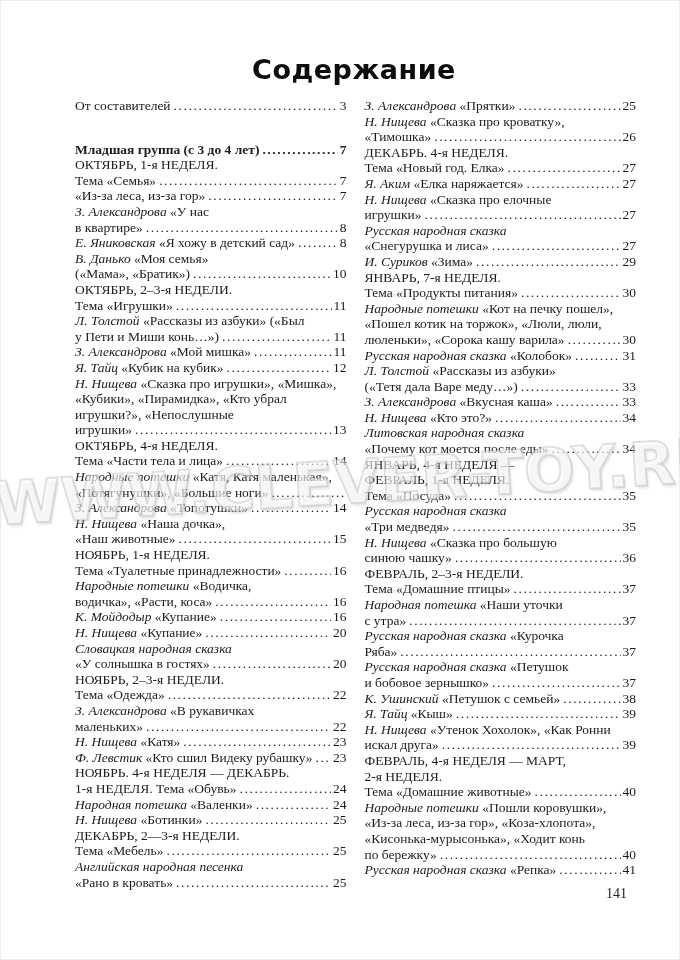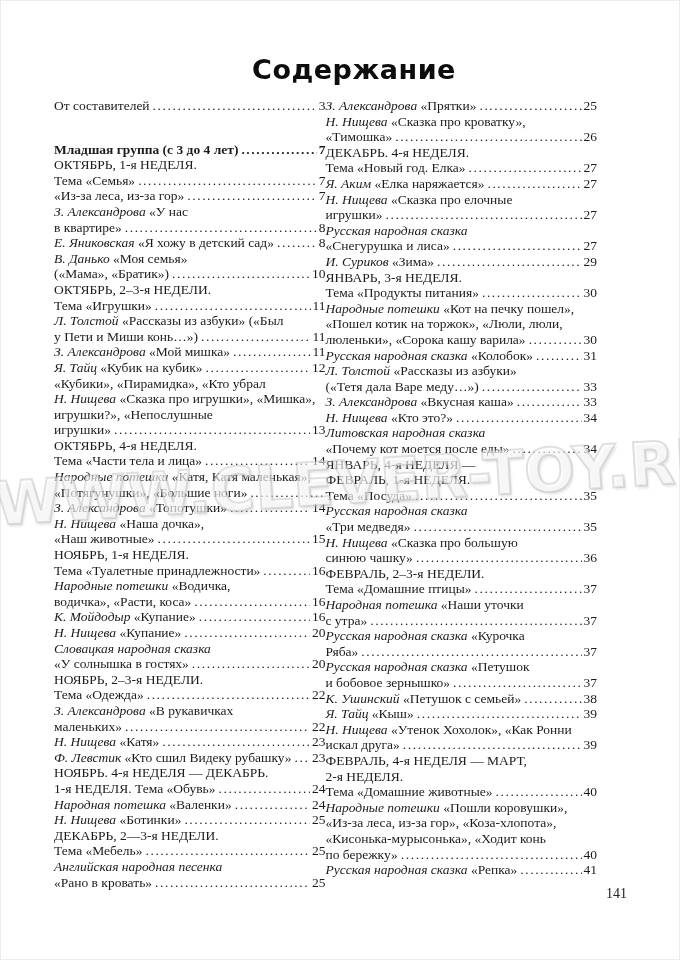--- a/index.html
+++ b/index.html
@@ -5,21 +5,21 @@
   html,body{margin:0;padding:0;}
   body{
     width:680px;height:960px;position:relative;background:#fbfbfb;
     font-family:"Liberation Serif",serif;color:#1b1b1b;overflow:hidden;
   }
   .sheet{position:absolute;inset:0;background:#ffffff;border:1px solid #ececec;box-sizing:border-box;}
   .title{
     position:absolute;top:54px;left:0;right:0;text-align:center;
     font-family:"DejaVu Sans",sans-serif;font-weight:bold;font-size:27px;letter-spacing:.5px;color:#0d0d0d;margin-left:28px;
   }
-  .columns{position:absolute;top:98px;left:54px;width:543px;display:flex;}
+  .columns{position:absolute;top:98px;left:75px;width:543px;display:flex;gap:18px;}
   .col{width:50%;font-size:13.5px;line-height:15.6px;}
   .line{display:flex;align-items:baseline;}
   .line .t{white-space:nowrap;flex:0 0 auto;}
   .line.b{font-weight:bold;margin-top:28px;}
   .i{font-style:italic;}
   .dots{
     flex:1 1 auto;min-width:0;overflow:hidden;white-space:nowrap;
     letter-spacing:1.6px;margin:0 2px 0 3px;color:#222;
   }
   .pg{flex:0 0 auto;}
@@ -107,24 +107,24 @@
         <span class="t"><span class="i">З. Александрова</span><span> «Мой мишка»</span></span>
         <span class="dots">............................................................................................................................................</span>
         <span class="pg">11</span>
       </div>
       <div class="line">
         <span class="t"><span class="i">Я. Тайц</span><span> «Кубик на кубик»</span></span>
         <span class="dots">............................................................................................................................................</span>
         <span class="pg">12</span>
       </div>
       <div class="line">
+        <span class="t"><span class="i">Н. Нищева</span><span> «Сказка про игрушки», «Мишка»,</span></span>
+      </div>
+      <div class="line">
         <span class="t"><span>«Кубики», «Пирамидка», «Кто убрал</span></span>
-      </div>
-      <div class="line">
-        <span class="t"><span class="i">Н. Нищева</span><span> «Сказка про игрушки», «Мишка»,</span></span>
       </div>
       <div class="line">
         <span class="t"><span>игрушки?», «Непослушные</span></span>
       </div>
       <div class="line">
         <span class="t"><span>игрушки»</span></span>
         <span class="dots">............................................................................................................................................</span>
         <span class="pg">13</span>
       </div>
       <div class="line">
@@ -293,21 +293,21 @@
         <span class="t"><span>«Снегурушка и лиса»</span></span>
         <span class="dots">............................................................................................................................................</span>
         <span class="pg">27</span>
       </div>
       <div class="line">
         <span class="t"><span class="i">И. Суриков</span><span> «Зима»</span></span>
         <span class="dots">............................................................................................................................................</span>
         <span class="pg">29</span>
       </div>
       <div class="line">
-        <span class="t"><span>ЯНВАРЬ, 3-я НЕДЕЛЯ.</span></span>
+        <span class="t"><span>ЯНВАРЬ, 7-я НЕДЕЛЯ.</span></span>
       </div>
       <div class="line">
         <span class="t"><span>Тема «Продукты питания»</span></span>
         <span class="dots">............................................................................................................................................</span>
         <span class="pg">30</span>
       </div>
       <div class="line">
         <span class="t"><span class="i">Народные потешки</span><span> «Кот на печку пошел»,</span></span>
       </div>
       <div class="line">

